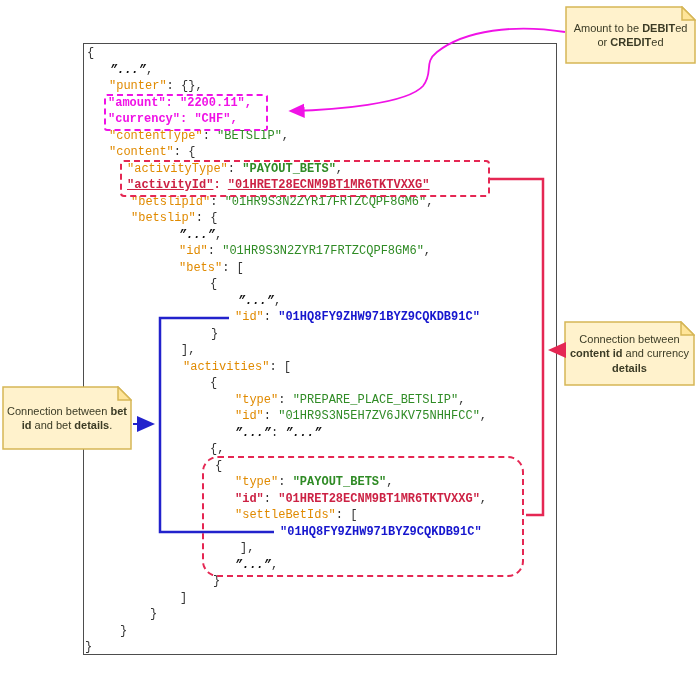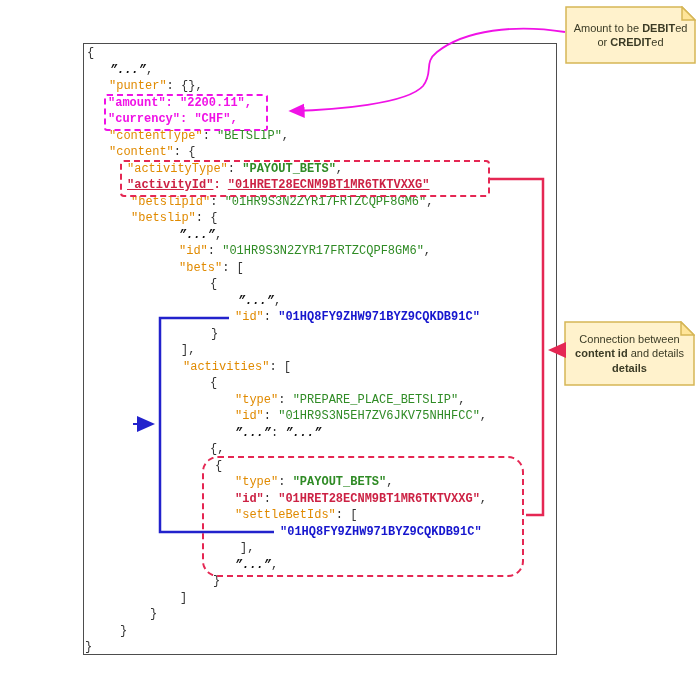--- a/index.html
+++ b/index.html
@@ -121,18 +121,27 @@
         <span><span>Amount to be </span><span class="nb">DEBIT</span><span>ed or </span><span class="nb">CREDIT</span><span>ed</span></span>
       </div>
   </div>
 
   <div class="note n2">
     <svg width="131" height="65" viewBox="0 0 131 65">
       <path d="M1,1 L117,1 L130,14 L130,64 L1,64 Z" fill="#FFF2CC" stroke="#D6B656" stroke-width="1.5"></path>
       <path d="M117,1 L117,14 L130,14 Z" fill="#FFE599" stroke="#D6B656" stroke-width="1.5"></path>
     </svg>
     <div class="note-text">
-        <span><span>Connection between </span><span class="nb">content id</span><span> and details </span><span class="nb">details</span></span>
+        <span><span>Connection between </span><span class="nb">content id</span><span> and currency </span><span class="nb">details</span></span>
       </div>
   </div>
 
+  <div class="note n3">
+    <svg width="130" height="64" viewBox="0 0 130 64">
+      <path d="M1,1 L116,1 L129,14 L129,63 L1,63 Z" fill="#FFF2CC" stroke="#D6B656" stroke-width="1.5"></path>
+      <path d="M116,1 L116,14 L129,14 Z" fill="#FFE599" stroke="#D6B656" stroke-width="1.5"></path>
+    </svg>
+    <div class="note-text">
+        <span><span>Connection between </span><span class="nb">bet id</span><span> and bet </span><span class="nb">details</span><span>.</span></span>
+      </div>
+  </div>
 
 </div>
 
 </body></html>

